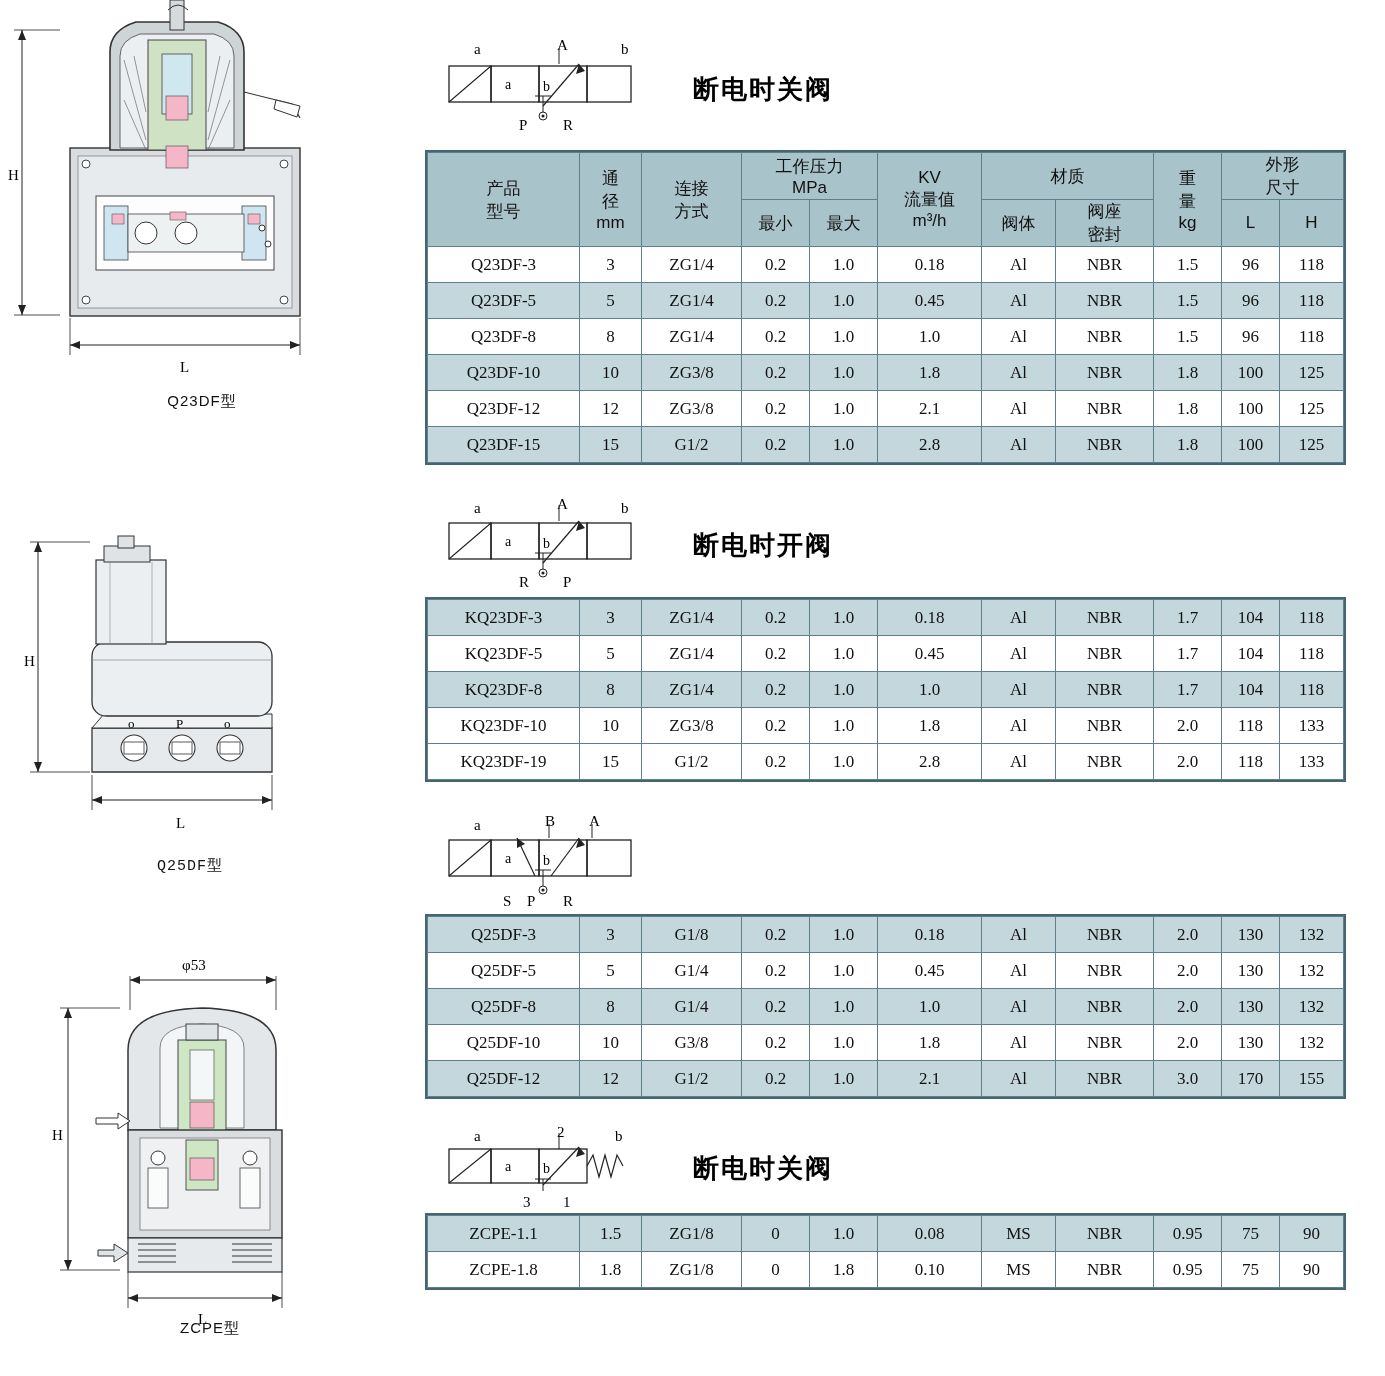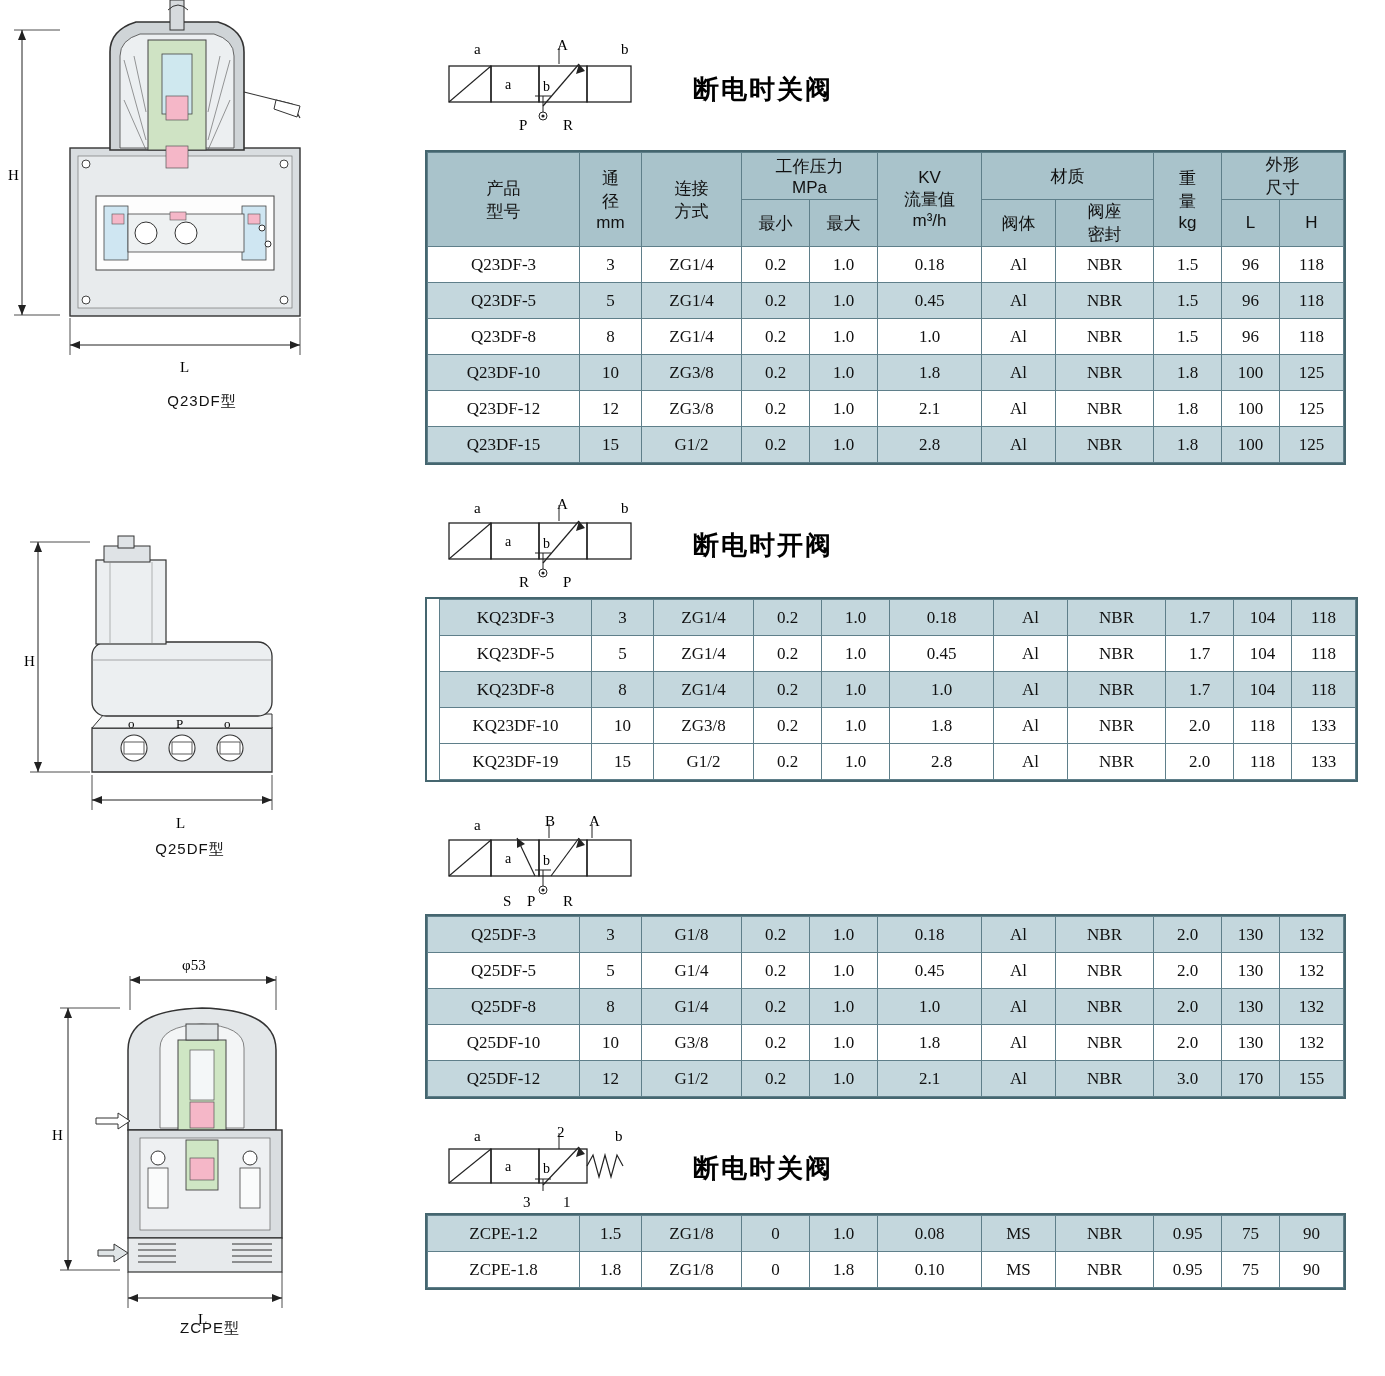--- a/index.html
+++ b/index.html
@@ -147,21 +147,21 @@
         <rect x="172" y="242" width="20" height="12" fill="none" stroke="#333" stroke-width="0.8"></rect>
         <rect x="220" y="242" width="20" height="12" fill="none" stroke="#333" stroke-width="0.8"></rect>
       </g>
       <text x="128" y="228" font-size="13" font-family="Liberation Serif, serif">o</text>
       <text x="176" y="228" font-size="13" font-family="Liberation Serif, serif">P</text>
       <text x="224" y="228" font-size="13" font-family="Liberation Serif, serif">o</text>
 
       <text class="dimlabel" x="24" y="166">H</text>
       <text class="dimlabel" x="176" y="328">L</text>
     </svg>
-    <div class="caption" style="position:absolute;left:60px;top:340px;width:260px;">Q25DF型</div>
+    <div class="caption" style="position:absolute;left:60px;top:356px;width:260px;font-family:Liberation Mono, monospace;">Q25DF型</div>
   </div>
 
   <div class="drawing" style="left:0;top:940px;width:420px;height:430px;">
     <svg width="420" height="430" viewBox="0 0 420 430">
 
       <line x1="130" y1="40" x2="276" y2="40" stroke="#222" stroke-width="1"></line>
       <path d="M130,40 l10,-4 l0,8 z" fill="#222"></path>
       <path d="M276,40 l-10,-4 l0,8 z" fill="#222"></path>
       <line x1="130" y1="36" x2="130" y2="70" stroke="#222" stroke-width="0.8"></line>
       <line x1="276" y1="36" x2="276" y2="70" stroke="#222" stroke-width="0.8"></line>
@@ -413,21 +413,21 @@
         <line x1="96" y1="58" x2="112" y2="58" stroke="#222" stroke-width="1"></line>
         <line x1="104" y1="58" x2="104" y2="74" stroke="#222" stroke-width="1"></line>
         <circle cx="104" cy="78" r="4" fill="none" stroke="#222" stroke-width="1"></circle>
         <circle cx="104" cy="78" r="1.6" fill="#222"></circle>
         <text x="80" y="92" font-size="15" font-family="Liberation Serif, serif">R</text>
         <text x="124" y="92" font-size="15" font-family="Liberation Serif, serif">P</text>
       </svg>
       <div class="sym-title">断电时开阀</div>
     </div>
 
-    <div class="tblwrap" style="margin-top:2px;padding-left:12px;">
+    <div class="tblwrap" style="margin-top:2px;">
       <table class="spec">
         <colgroup>
           <col style="width:152px">
             <col style="width:62px">
             <col style="width:100px">
           <col style="width:68px">
             <col style="width:68px">
             <col style="width:104px">
           <col style="width:74px">
             <col style="width:98px">
@@ -655,21 +655,21 @@
             <col style="width:68px">
             <col style="width:104px">
           <col style="width:74px">
             <col style="width:98px">
             <col style="width:68px">
           <col style="width:58px">
             <col style="width:64px">
         </colgroup>
         <tbody id="tbody-4">
             <tr class="rowh alt">
-              <td>ZCPE-1.2</td>
+              <td>ZCPE-1.1</td>
               <td>1.5</td>
               <td>ZG1/8</td>
               <td>0</td>
               <td>1.0</td>
               <td>0.08</td>
               <td>MS</td>
               <td>NBR</td>
               <td>0.95</td>
               <td>75</td>
               <td>90</td>

